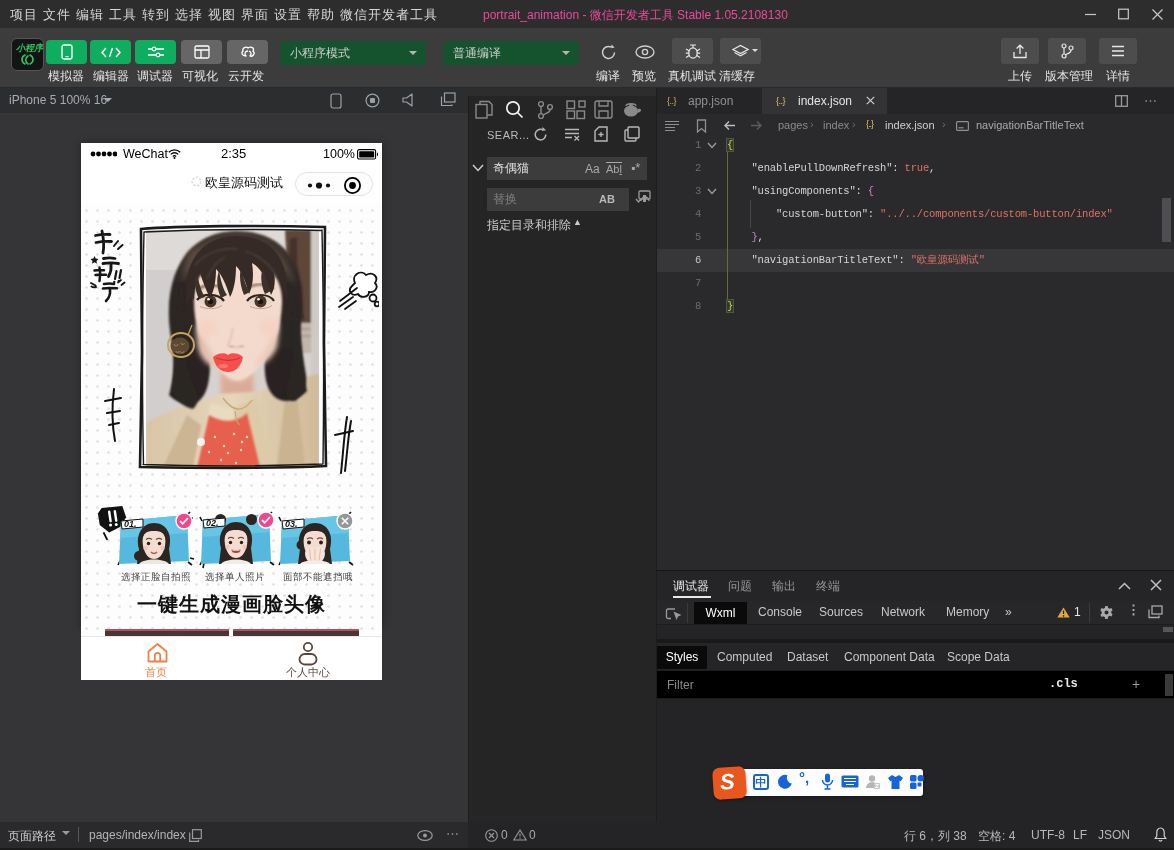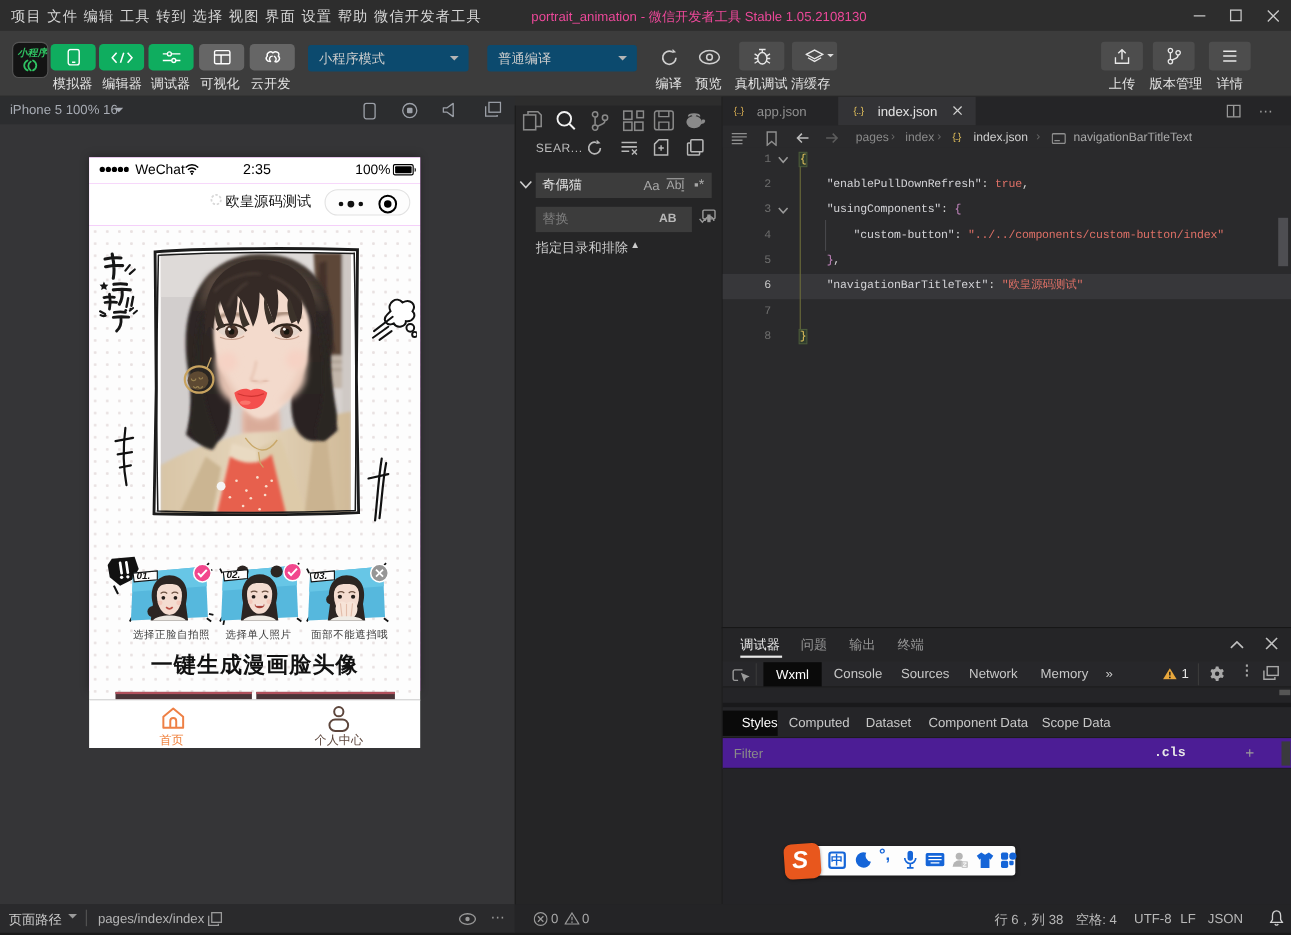--- a/index.html
+++ b/index.html
@@ -12,21 +12,21 @@
 #titlebar .menu { position:absolute; top:6px; font-size:13px; color:#d6d6d6; letter-spacing:1px; }
 #titlebar .wtitle { position:absolute; top:7px; font-size:12px; color:#ec4899; }
 .winbtn { position:absolute; top:0; width:14px; height:28px; color:#c8c8c8; font-size:14px; text-align:center; line-height:28px; }
 
 
 #toolbar { position:absolute; left:0; top:28px; width:1174px; height:60px; background:#3c3c3c; border-bottom:1px solid #2a2a2a; }
 .tbtn { position:absolute; top:12px; width:41px; height:24px; border-radius:4px; display:flex; align-items:center; justify-content:center; }
 .tbtn.green { background:#0fad5f; }
 .tbtn.gray { background:#666666; }
 .tlabel { position:absolute; top:40px; font-size:12px; color:#e3e3e3; width:60px; text-align:center; }
-.tdrop { position:absolute; top:13px; height:24px; background:#0c4a6e; border-radius:3px; color:#ccc; font-size:12px; line-height:24px; padding-left:10px; }
+.tdrop { position:absolute; top:13px; height:24px; background:#14532d; border-radius:3px; color:#ccc; font-size:12px; line-height:24px; padding-left:10px; }
 .tdrop .caret { position:absolute; right:9px; top:10px; width:0; height:0; border-left:4px solid transparent; border-right:4px solid transparent; border-top:4px solid #b5b5b5; }
 
 
 #simpanel { position:absolute; left:0; top:88px; width:468px; height:734px; background:#353537; }
 #simheader { position:absolute; left:0; top:0; width:468px; height:25px; background:#2c2d2f; color:#a7abb3; font-size:12px; }
 
 
 #phone { position:absolute; left:81px; top:55px; width:301px; height:485px; background:#d946ef; box-shadow:0 0 8px rgba(0,0,0,0.35); }
 #pcontent { position:absolute; left:0; top:62px; width:301px; height:431px;
   background-image:radial-gradient(circle, rgba(205,188,188,0.42) 1px, rgba(0,0,0,0) 1.6px);
@@ -680,28 +680,28 @@
           <rect x="4" y="1" width="10" height="8" fill="none" stroke="#a8a8a8" stroke-width="1.3"></rect>
           <path d="M1 4.5 v8 h10 v-2" fill="none" stroke="#a8a8a8" stroke-width="1.3"></path>
         </svg>
     </div>
 
     <div style="position:absolute;left:0;top:55px;width:518px;height:13px;background:#242427"></div>
     <div style="position:absolute;left:506px;top:56px;width:10px;height:5px;background:#555"></div>
     <div style="position:absolute;left:0;top:68px;width:518px;height:4px;background:#19191b"></div>
 
     <div style="position:absolute;left:0;top:72px;width:518px;height:28px;background:#252528;border-bottom:1px solid #1c1c1c">
-      <div style="position:absolute;left:0;top:3px;width:50px;height:23px;background:#0a0a0a;color:#fff;font-size:12px;text-align:right;line-height:23px">Styles</div>
+      <div style="position:absolute;left:0;top:3px;width:50px;height:23px;background:#0a0a0a;color:#fff;font-size:12px;text-align:center;line-height:23px">Styles</div>
       <span style="position:absolute;left:60px;top:7px;font-size:12px;color:#c8c8c8">Computed</span>
       <span style="position:absolute;left:130px;top:7px;font-size:12px;color:#c8c8c8">Dataset</span>
       <span style="position:absolute;left:187px;top:7px;font-size:12px;color:#c8c8c8">Component Data</span>
       <span style="position:absolute;left:290px;top:7px;font-size:12px;color:#c8c8c8">Scope Data</span>
     </div>
 
-    <div style="position:absolute;left:0;top:100px;width:518px;height:28px;background:#4c1d95;border-bottom:1px solid #1c1c1c">
+    <div style="position:absolute;left:0;top:100px;width:518px;height:28px;background:#000000;border-bottom:1px solid #1c1c1c">
       <span style="position:absolute;left:10px;top:7px;font-size:12px;color:#8a8a8a">Filter</span>
       <span style="position:absolute;left:392px;top:6px;font-size:12px;color:#e8e8e8;font-family:'Liberation Mono',monospace;font-weight:bold">.cls</span>
       <span style="position:absolute;left:475px;top:5px;font-size:14px;color:#9a9a9a">+</span>
       <div style="position:absolute;left:508px;top:3px;width:8px;height:22px;background:#3a3a3d"></div>
     </div>
 
     <div style="position:absolute;left:0;top:128px;width:518px;height:124px;background:#242427"></div>
 
     <div style="position:absolute;left:56px;top:196px;width:210px;height:30px">
       <div style="position:absolute;left:22px;top:2px;width:188px;height:27px;background:#fdfdfd;border-radius:3px;box-shadow:0 1px 4px rgba(0,0,0,0.4)"></div>

